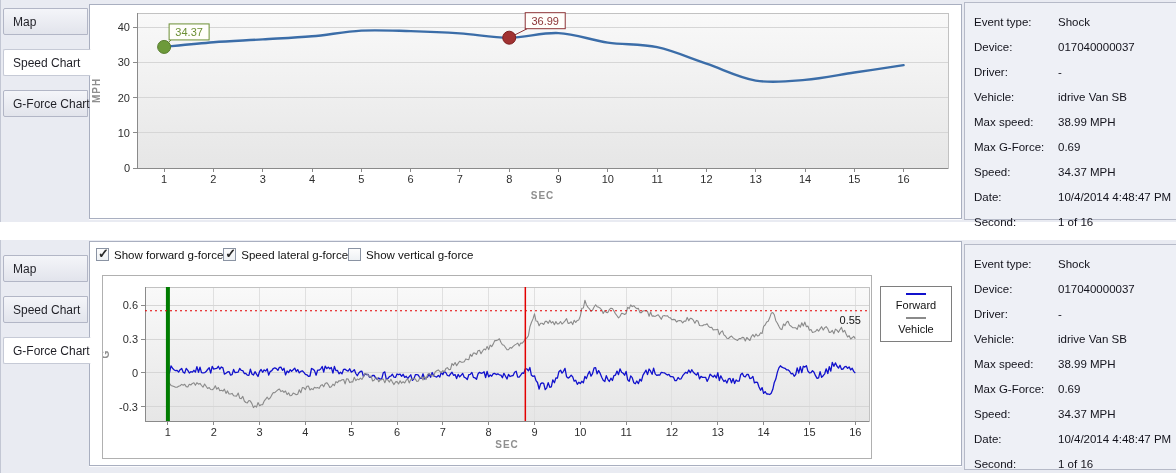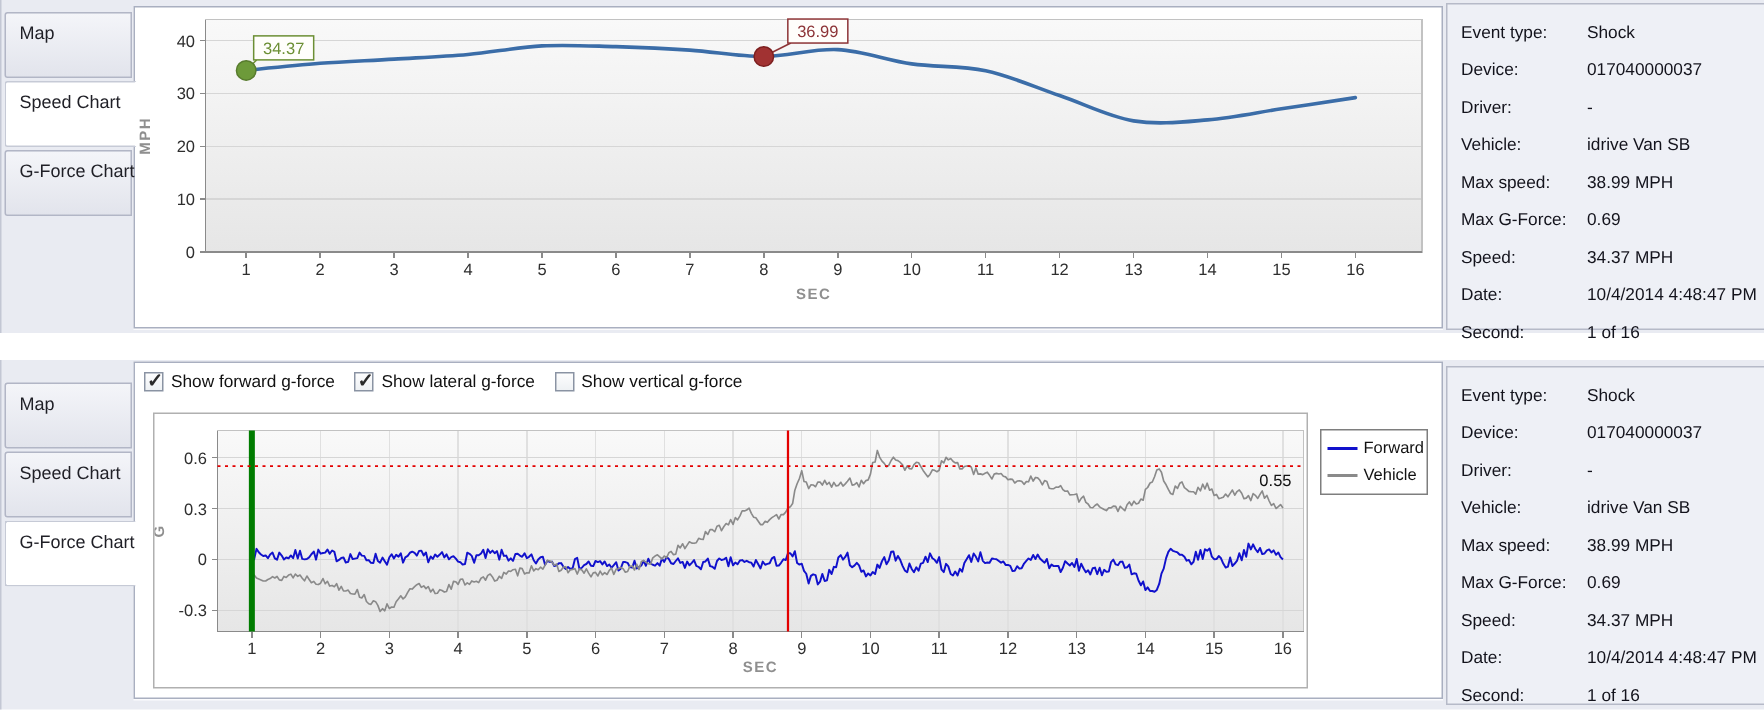--- a/index.html
+++ b/index.html
@@ -8,47 +8,47 @@
   svg text { font-family:"Liberation Sans", sans-serif; }
 
   .panel { position:absolute; left:0; width:1176px; background:#e9ebf2;
            border-left:1px solid #c3c7d4; }
   #panel-top { top:0; height:222px; }
   #panel-bottom { top:240px; height:233px; }
 
   .tabs { position:absolute; left:2px; width:85px; z-index:2; }
   #panel-top .tabs { top:8px; }
   #panel-bottom .tabs { top:15px; }
-  .tab { height:44px; line-height:26px; padding-left:9px; font-size:12px; color:#1f1f26;
+  .tab { height:27px; line-height:26px; padding-left:9px; font-size:12px; color:#1f1f26;
          background:linear-gradient(#f4f5f9,#e2e4ec); border:1px solid #b2b6c6;
-         border-radius:2px 0 0 2px; margin-bottom:2px; cursor:default; white-space:nowrap; }
+         border-radius:2px 0 0 2px; margin-bottom:14px; cursor:default; white-space:nowrap; }
   .tab.active { background:#fff; border-color:#c6cad6; border-right:1px solid #fff;
                 width:calc(100% + 3px); }
 
   .chart-box { position:absolute; left:88px; background:#fff; border:1px solid #a9afc0;
                box-shadow:0 1px 0 #fbfbfd; }
   #panel-top .chart-box { top:4px; width:873px; height:215px; }
   #panel-bottom .chart-box { top:1px; width:873px; height:225px; }
   #speed-svg { display:block; width:871px; height:213px; }
   .gchart-frame { position:absolute; left:12px; top:33px; width:770px; height:184px;
                   background:#fff; border:1px solid #b0b0b0; }
   #gforce-svg { display:block; width:768px; height:182px; }
 
-  .controls { position:absolute; left:6px; top:6px; display:flex; gap:13px; align-items:center;
+  .controls { position:absolute; left:6px; top:6px; display:flex; align-items:center;
               font-size:11.5px; color:#111; white-space:nowrap; }
   .cb { display:flex; align-items:center; gap:5px; cursor:default; }
   .cbox { width:13px; height:13px; border:1px solid #8a93a3;
           background:linear-gradient(#fdfdfd,#eef1f4); position:relative; flex:none; }
   .cbox.checked::after { content:"✓"; position:absolute; left:1px; top:-3px;
           font-size:13px; font-weight:bold; color:#2a2a2a; }
 
   .legend { position:absolute; left:790px; top:44px; width:72px; background:#fff;
             border:1px solid #7e7e7e; padding:3px 0; }
   .legend-row { display:flex; align-items:center; gap:4px; padding:3px 4px;
-                font-size:11px; color:#111; }
+                font-size:11px; color:#111;flex-direction:column; }
   .lswatch { width:20px; height:0; border-top:2px solid #000; flex:none; }
 
   .info { position:absolute; left:963px; width:213px; background:#eef0f6;
           border:1px solid #b6bac8; padding:7px 0 0 9px; font-size:11.5px; color:#13131c; }
   #panel-top .info { top:2px; height:218px; }
   #panel-bottom .info { top:4px; height:226px; }
   .irow { display:flex; line-height:25px; white-space:nowrap; }
   .ilabel { width:84px; flex:none; }
   .ival { flex:1; }
 </style>
@@ -186,21 +186,21 @@
   </div>
 
   <div class="chart-box">
     <div class="controls">
       <label class="cb">
         <span class="cbox checked"></span>
         <span>Show forward g-force</span>
       </label>
       <label class="cb">
         <span class="cbox checked"></span>
-        <span>Show lateral g-force</span>
+        <span>Speed lateral g-force</span>
       </label>
       <label class="cb">
         <span class="cbox"></span>
         <span>Show vertical g-force</span>
       </label>
     </div>
 
     <div class="gchart-frame">
       <svg id="gforce-svg">
           <defs>

